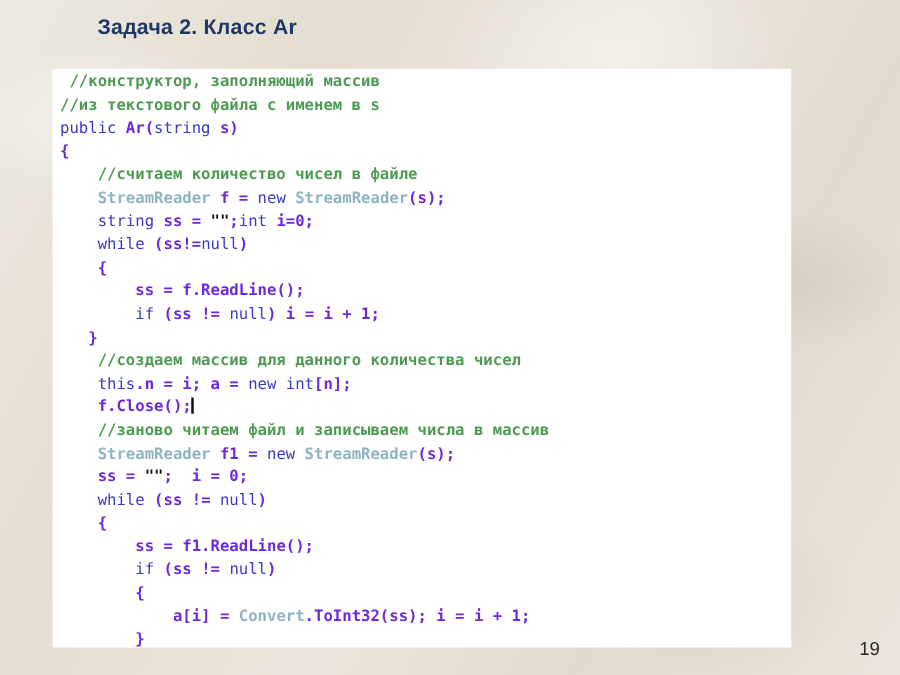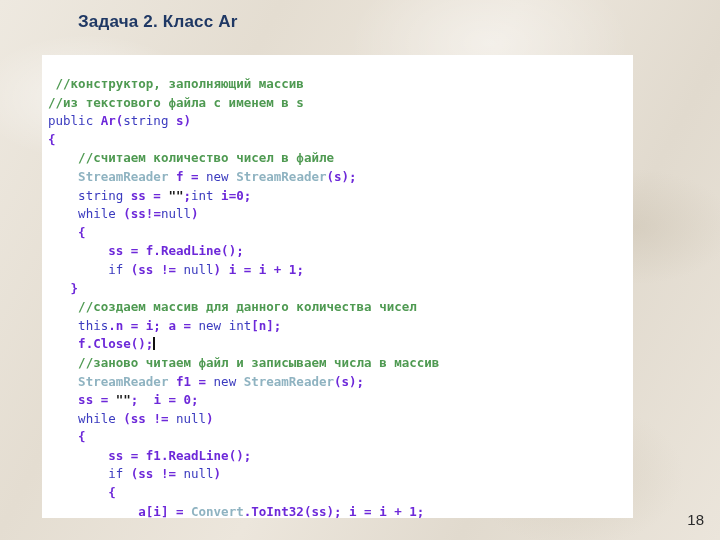--- a/index.html
+++ b/index.html
@@ -41,21 +41,21 @@
   .code-panel {
     position: absolute;
     left: 42px;
     top: 55px;
     width: 591px;
     height: 463px;
     background: #ffffff;
     overflow: hidden;
   }
   .code-lines {
-    padding: 20px 0 0 0;
+    padding: 1px 0 0 0;
     font-family: "DejaVu Sans Mono", "Liberation Mono", monospace;
     font-size: 12.5px;
     line-height: 18.6px;
     white-space: pre;
     font-weight: bold;
   }
   .code-line {
     height: 18.6px;
     padding-left: 6px;
     white-space: pre;
@@ -88,13 +88,13 @@
 </style>
 </head>
 <body>
 
 <div class="slide-title">Задача 2. Класс Ar</div>
 
 <div class="code-panel">
   <div class="code-lines"><div class="code-line"><span> </span><span class="tok-comment">//конструктор, заполняющий массив</span></div><div class="code-line"><span></span><span class="tok-comment">//из текстового файла с именем в s</span></div><div class="code-line"><span></span><span class="tok-kw">public</span><span class="tok-plain"> Ar(</span><span class="tok-kw">string</span><span class="tok-plain"> s)</span></div><div class="code-line"><span></span><span class="tok-plain">{</span></div><div class="code-line"><span>    </span><span class="tok-comment">//считаем количество чисел в файле</span></div><div class="code-line"><span>    </span><span class="tok-type">StreamReader</span><span class="tok-plain"> f = </span><span class="tok-kw">new</span><span class="tok-plain"> </span><span class="tok-type">StreamReader</span><span class="tok-plain">(s);</span></div><div class="code-line"><span>    </span><span class="tok-kw">string</span><span class="tok-plain"> ss = </span><span class="tok-str">""</span><span class="tok-plain">;</span><span class="tok-kw">int</span><span class="tok-plain"> i=0;</span></div><div class="code-line"><span>    </span><span class="tok-kw">while</span><span class="tok-plain"> (ss!=</span><span class="tok-kw">null</span><span class="tok-plain">)</span></div><div class="code-line"><span>    </span><span class="tok-plain">{</span></div><div class="code-line"><span>        </span><span class="tok-plain">ss = f.ReadLine();</span></div><div class="code-line"><span>        </span><span class="tok-kw">if</span><span class="tok-plain"> (ss != </span><span class="tok-kw">null</span><span class="tok-plain">) i = i + 1;</span></div><div class="code-line"><span>   </span><span class="tok-plain">}</span></div><div class="code-line"><span>    </span><span class="tok-comment">//создаем массив для данного количества чисел</span></div><div class="code-line"><span>    </span><span class="tok-kw">this</span><span class="tok-plain">.n = i; a = </span><span class="tok-kw">new</span><span class="tok-plain"> </span><span class="tok-kw">int</span><span class="tok-plain">[n];</span></div><div class="code-line"><span>    </span><span class="tok-plain">f.Close();</span><span class="caret"></span></div><div class="code-line"><span>    </span><span class="tok-comment">//заново читаем файл и записываем числа в массив</span></div><div class="code-line"><span>    </span><span class="tok-type">StreamReader</span><span class="tok-plain"> f1 = </span><span class="tok-kw">new</span><span class="tok-plain"> </span><span class="tok-type">StreamReader</span><span class="tok-plain">(s);</span></div><div class="code-line"><span>    </span><span class="tok-plain">ss = </span><span class="tok-str">""</span><span class="tok-plain">;  i = 0;</span></div><div class="code-line"><span>    </span><span class="tok-kw">while</span><span class="tok-plain"> (ss != </span><span class="tok-kw">null</span><span class="tok-plain">)</span></div><div class="code-line"><span>    </span><span class="tok-plain">{</span></div><div class="code-line"><span>        </span><span class="tok-plain">ss = f1.ReadLine();</span></div><div class="code-line"><span>        </span><span class="tok-kw">if</span><span class="tok-plain"> (ss != </span><span class="tok-kw">null</span><span class="tok-plain">)</span></div><div class="code-line"><span>        </span><span class="tok-plain">{</span></div><div class="code-line"><span>            </span><span class="tok-plain">a[i] = </span><span class="tok-type">Convert</span><span class="tok-plain">.ToInt32(ss); i = i + 1;</span></div><div class="code-line"><span>        </span><span class="tok-plain">}</span></div></div>
 </div>
 
-<div class="page-number">18</div>
+<div class="page-number">19</div>
 
 </body></html>

